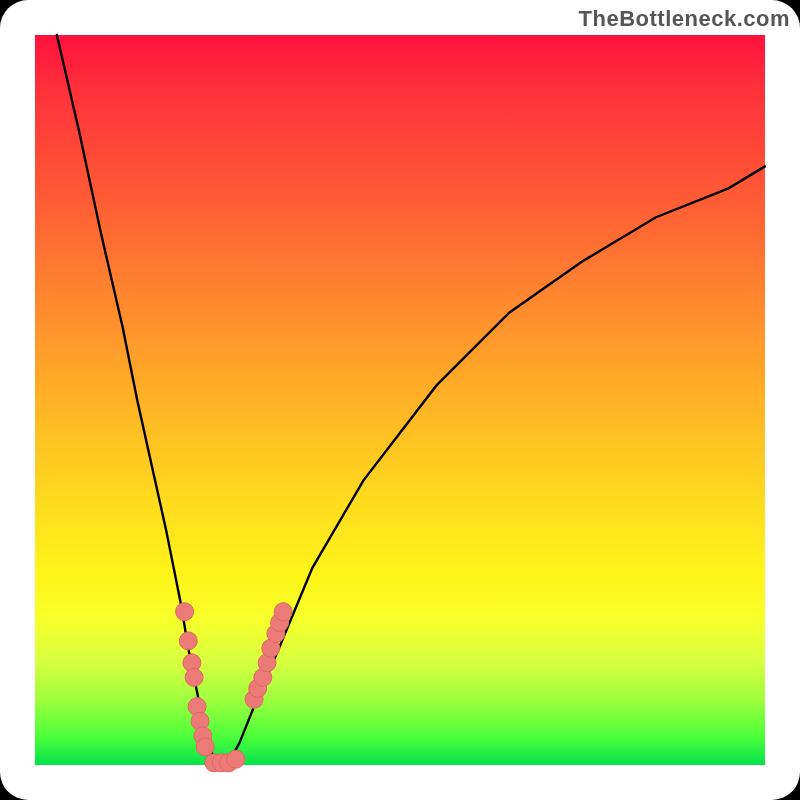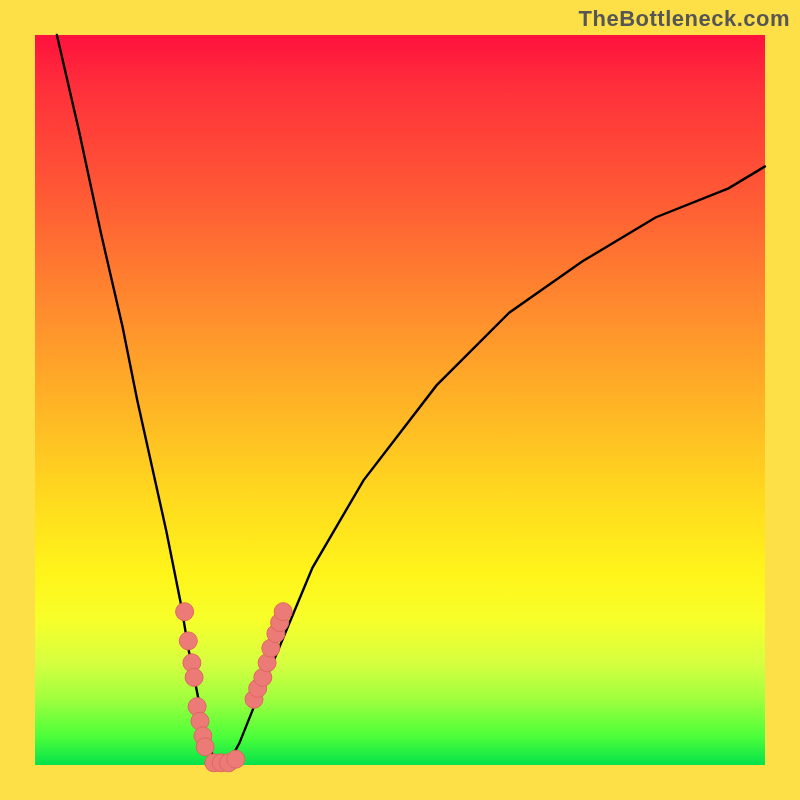--- a/index.html
+++ b/index.html
@@ -9,21 +9,22 @@
     height: 800px;
     background: #000;
     overflow: hidden;
   }
   .frame {
     position: absolute;
     left: 0;
     top: 0;
     width: 800px;
     height: 800px;
-    background: #fde047;
+    background: #ffffff;
+    border-radius: 28px;
   }
   .plot-area {
     position: absolute;
     left: 35px;
     top: 35px;
     width: 730px;
     height: 730px;
     
     background: linear-gradient(
       to bottom,

